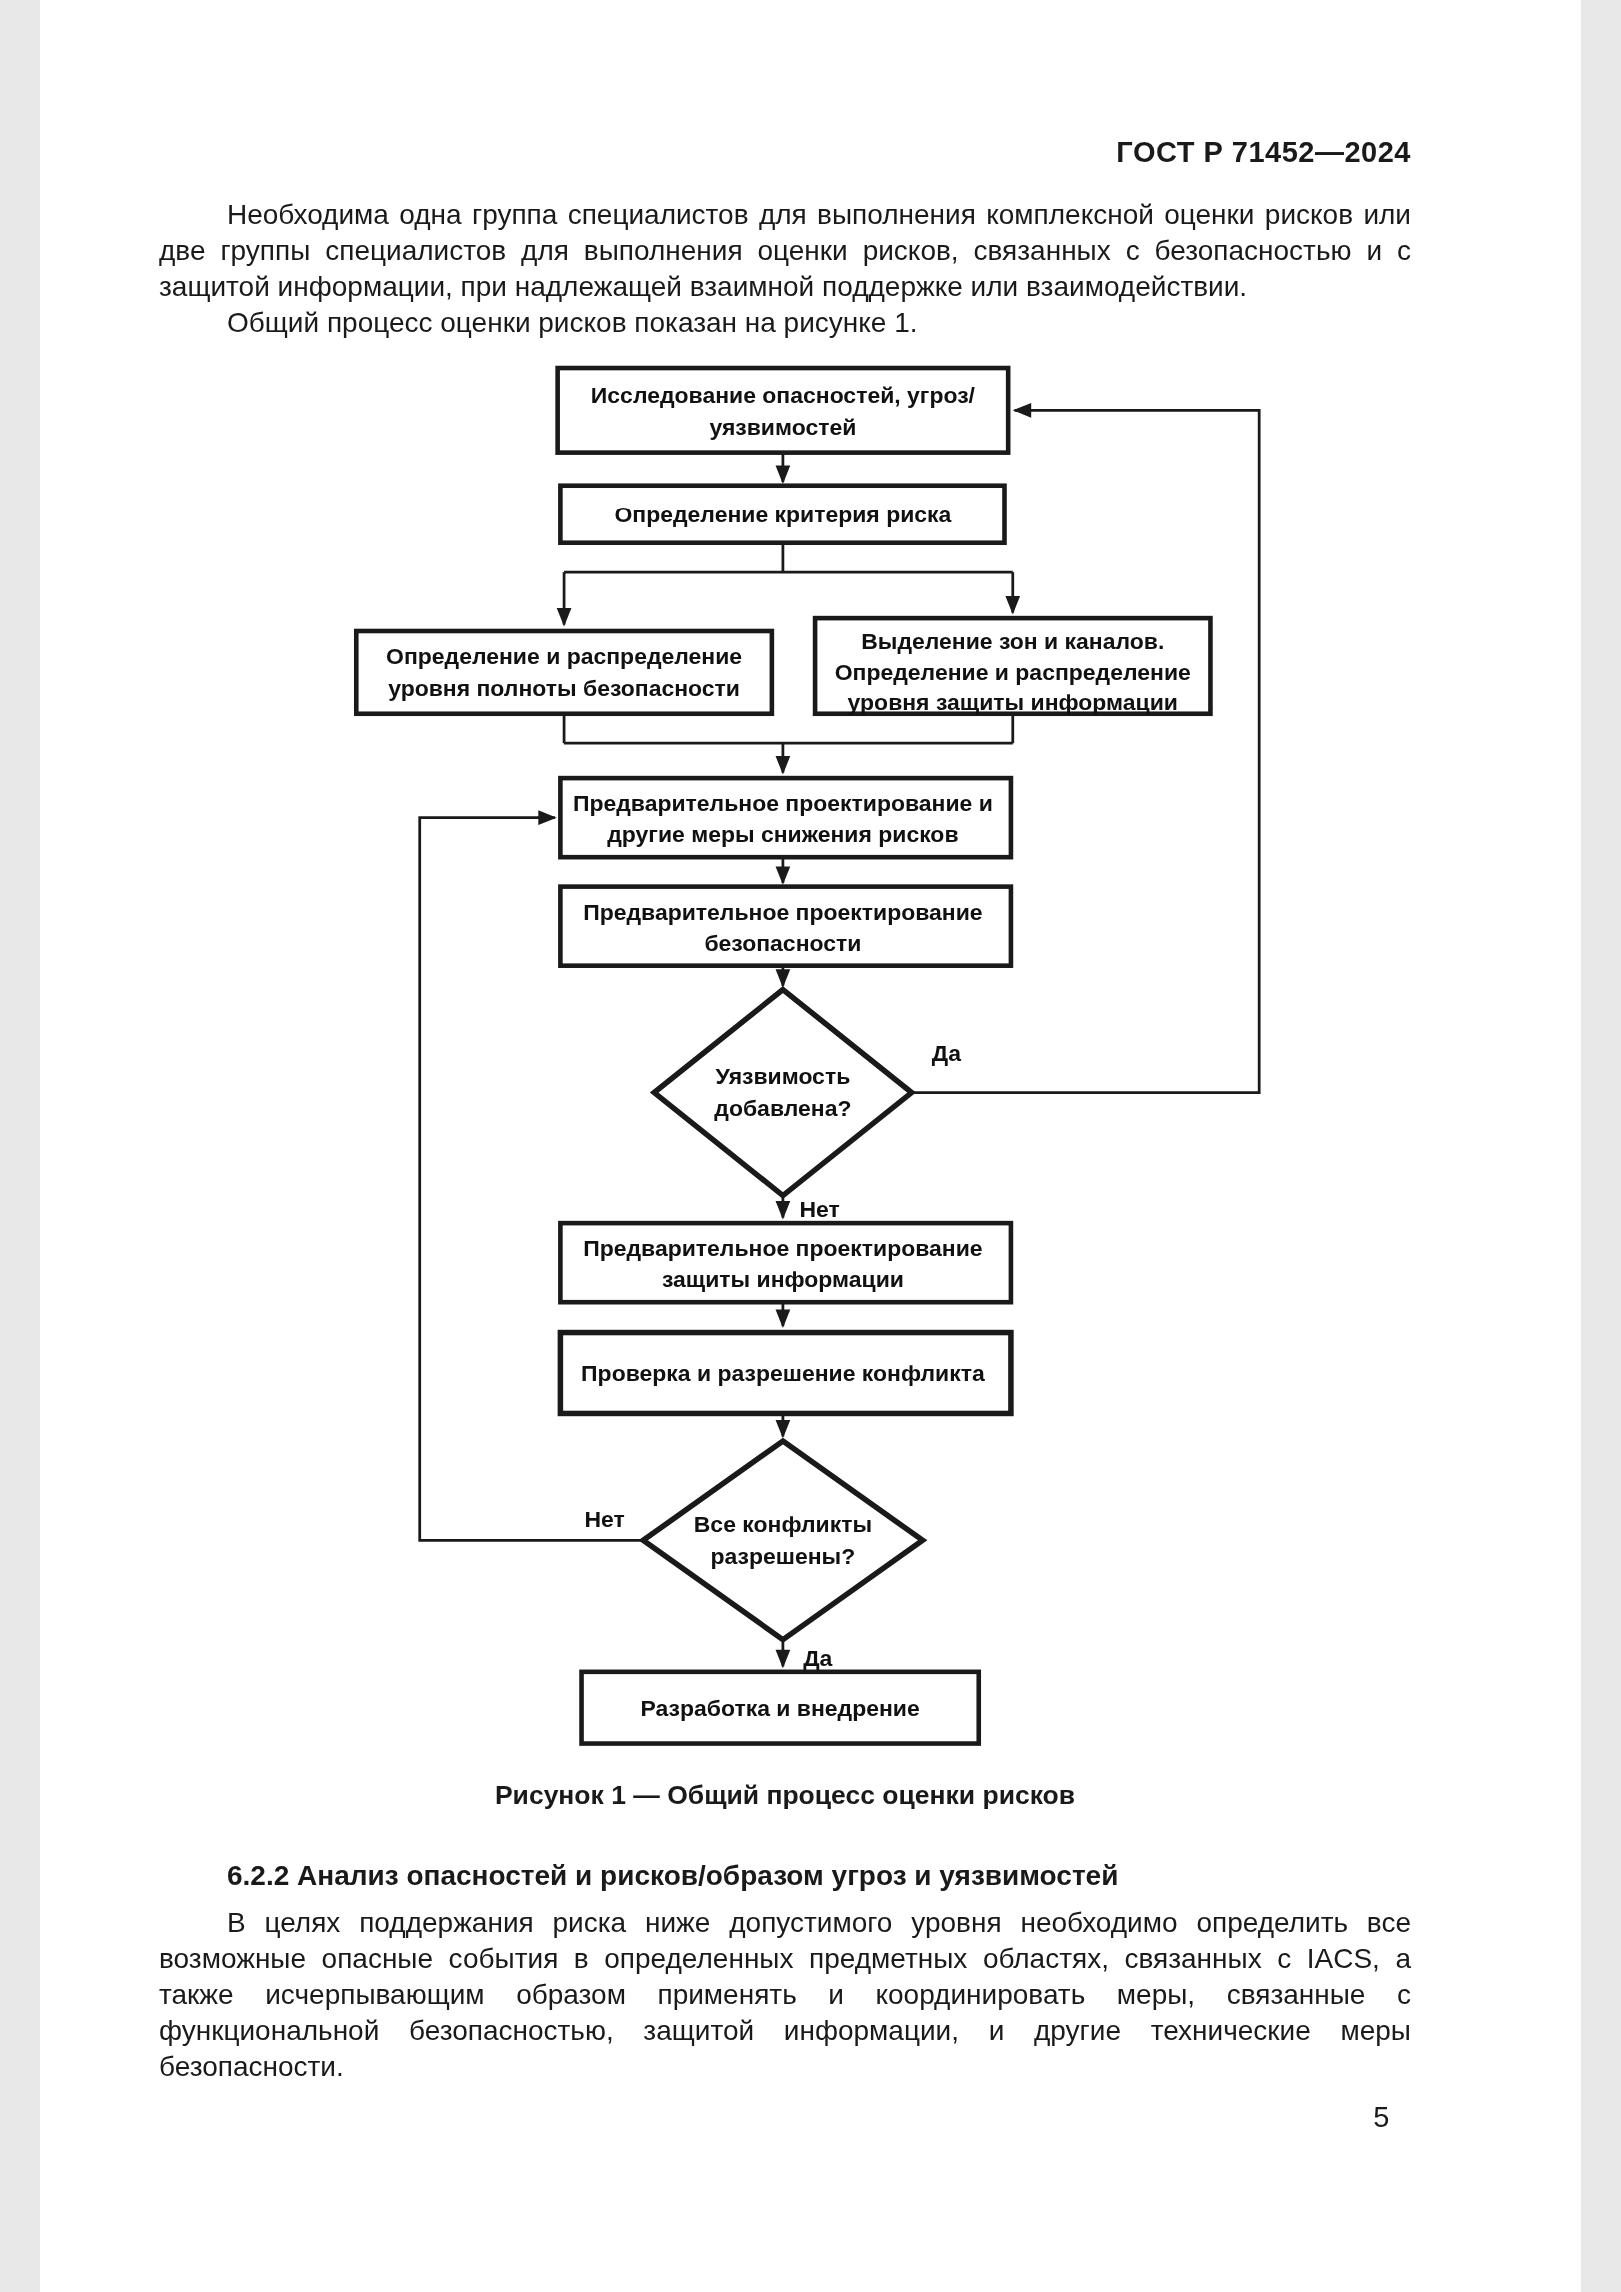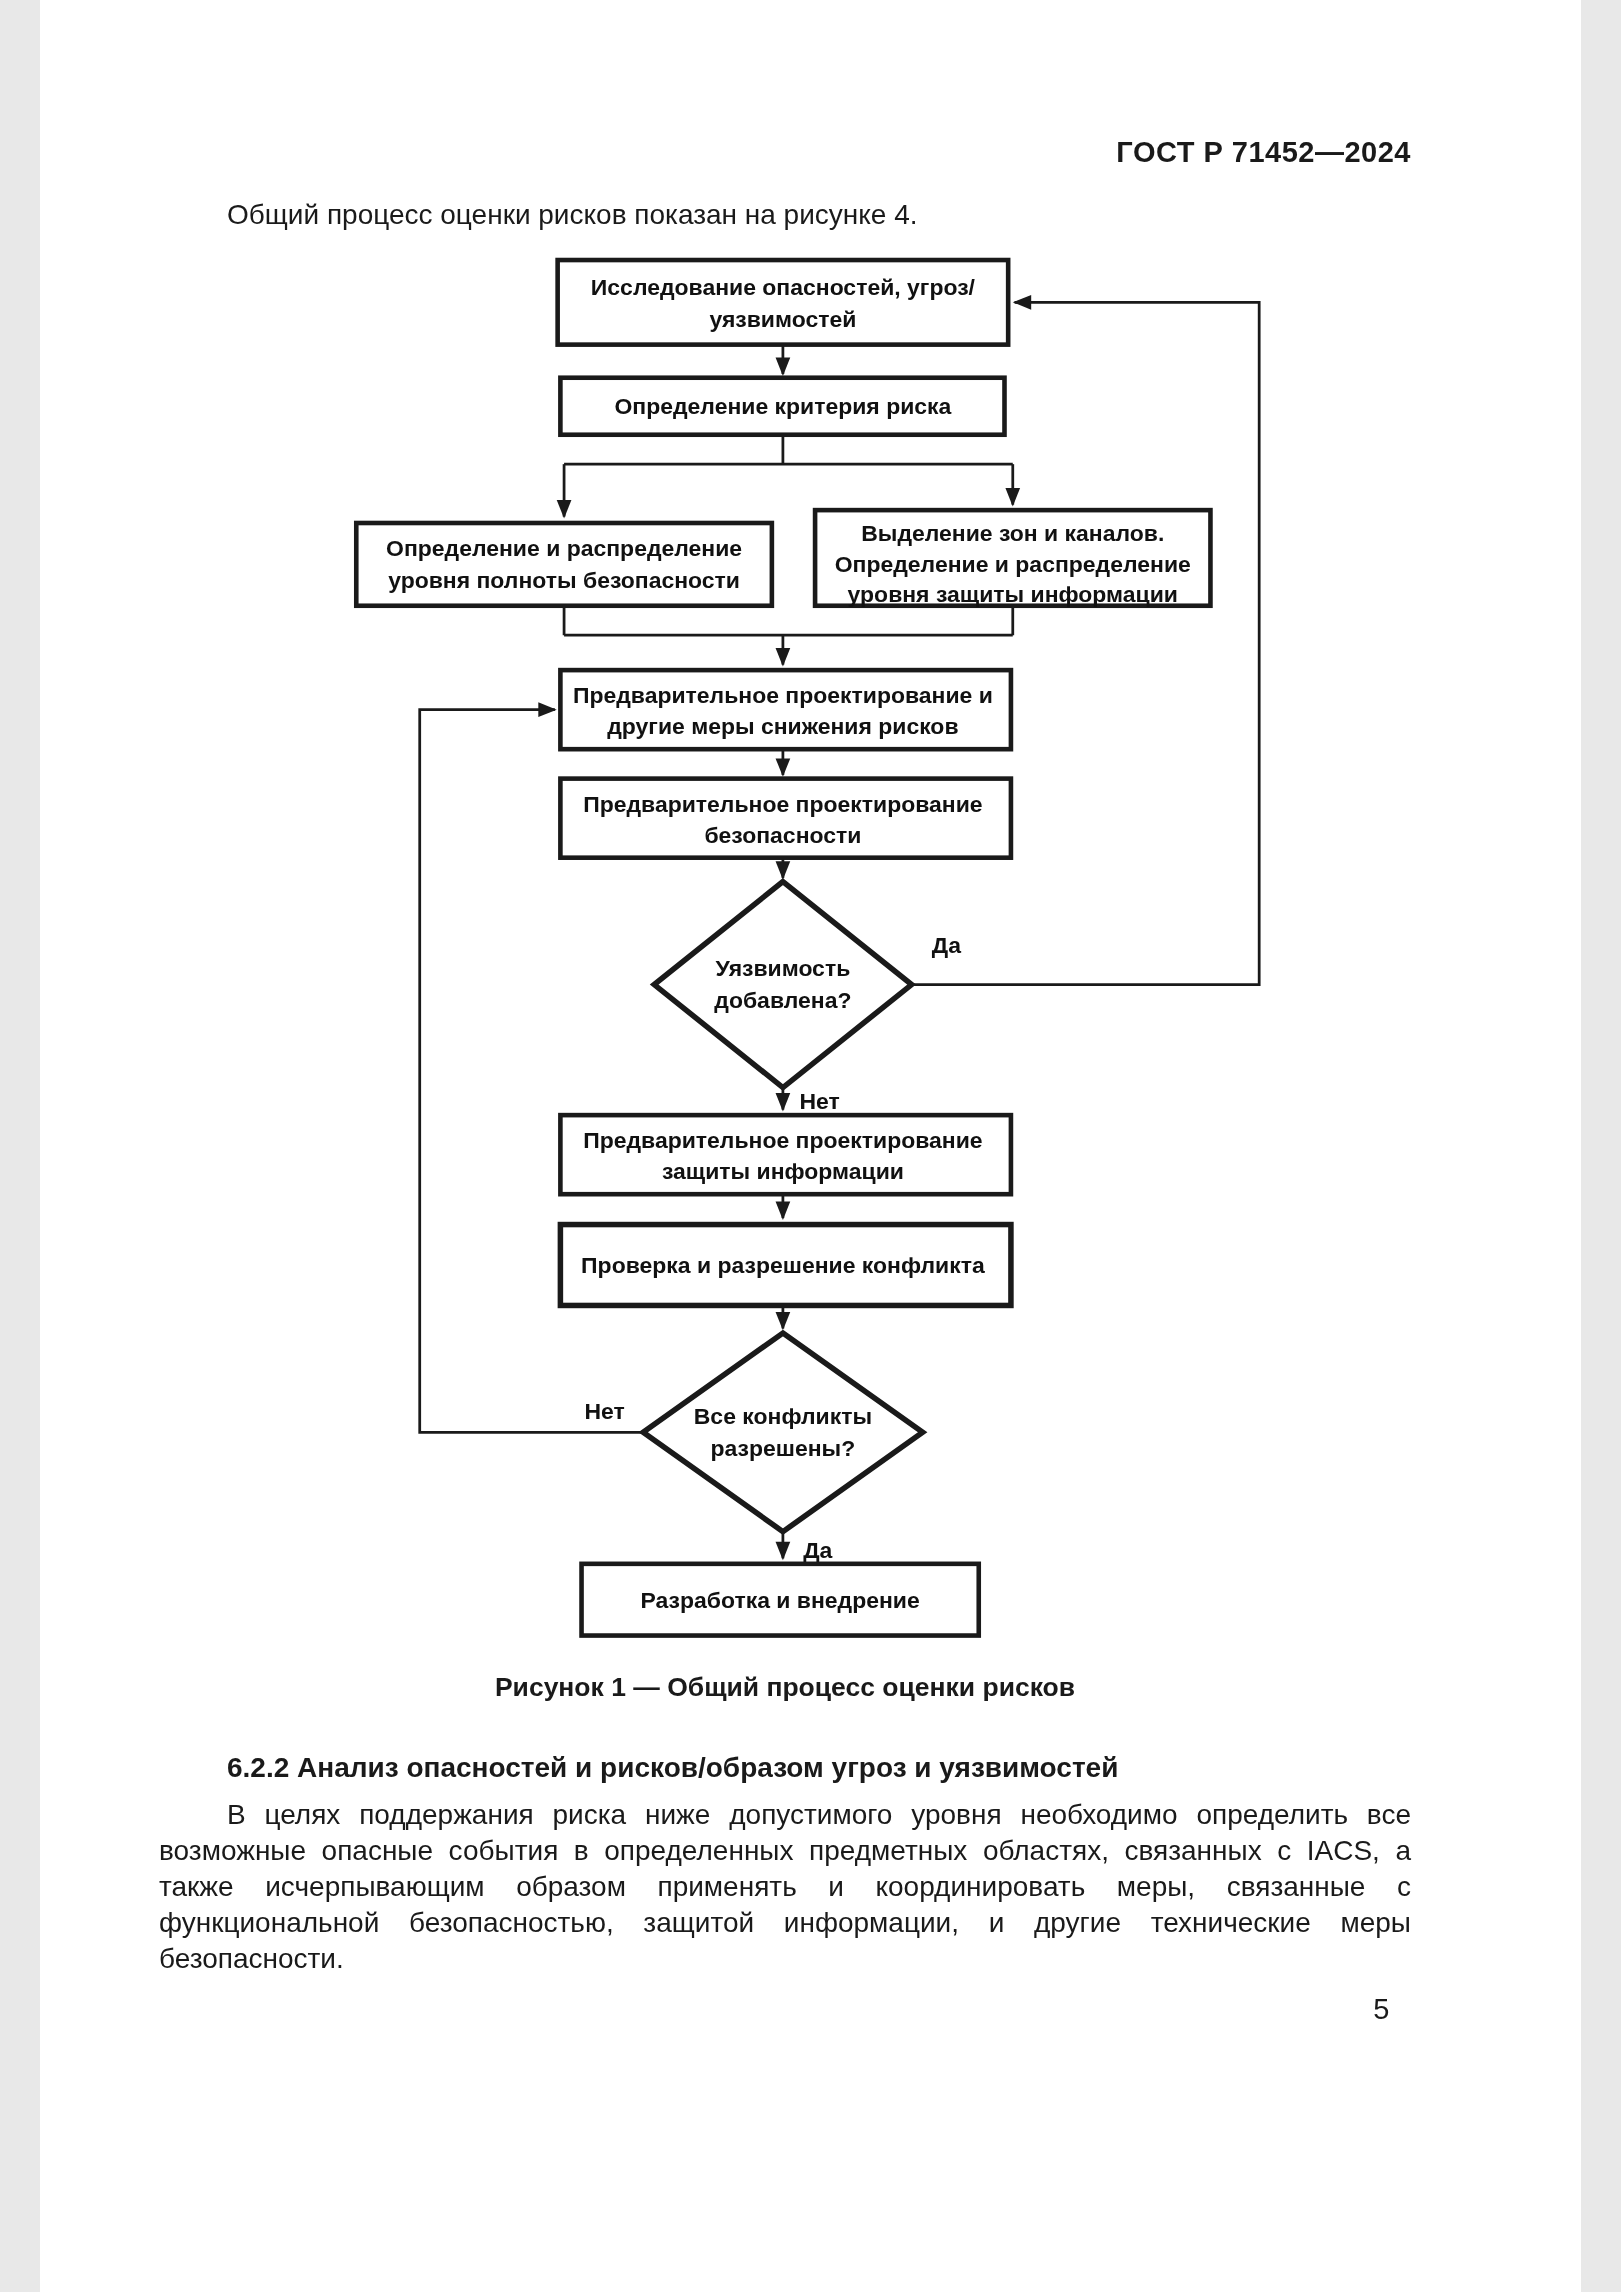--- a/index.html
+++ b/index.html
@@ -70,21 +70,22 @@
   }
 </style>
 </head>
 <body>
 
 <div class="page">
   <div class="content">
 
     <div class="doc-header">ГОСТ Р 71452—2024</div>
 
-    <p class="para">Общий процесс оценки рисков показан на рисунке 4.</p>
+    <p class="para">Необходима одна группа специалистов для выполнения комплексной оценки рисков или две группы специалистов для выполнения оценки рисков, связанных с безопасностью и с защитой информации, при надлежащей взаимной поддержке или взаимодействии.</p>
+    <p class="para">Общий процесс оценки рисков показан на рисунке 1.</p>
 
     <div class="figure-wrap">
       <svg width="1039" viewBox="0 0 1130 1520" xmlns="http://www.w3.org/2000/svg">
         <defs>
           <marker id="ah" markerUnits="userSpaceOnUse" markerWidth="22" markerHeight="18" refX="19" refY="9" orient="auto">
             <path d="M1,1 L21,9 L1,17 Z" fill="#1a1a1a"></path>
           </marker>
         </defs>
 
         <path class="fc-line" d="M560,104 V136" marker-end="url(#ah)"></path>

